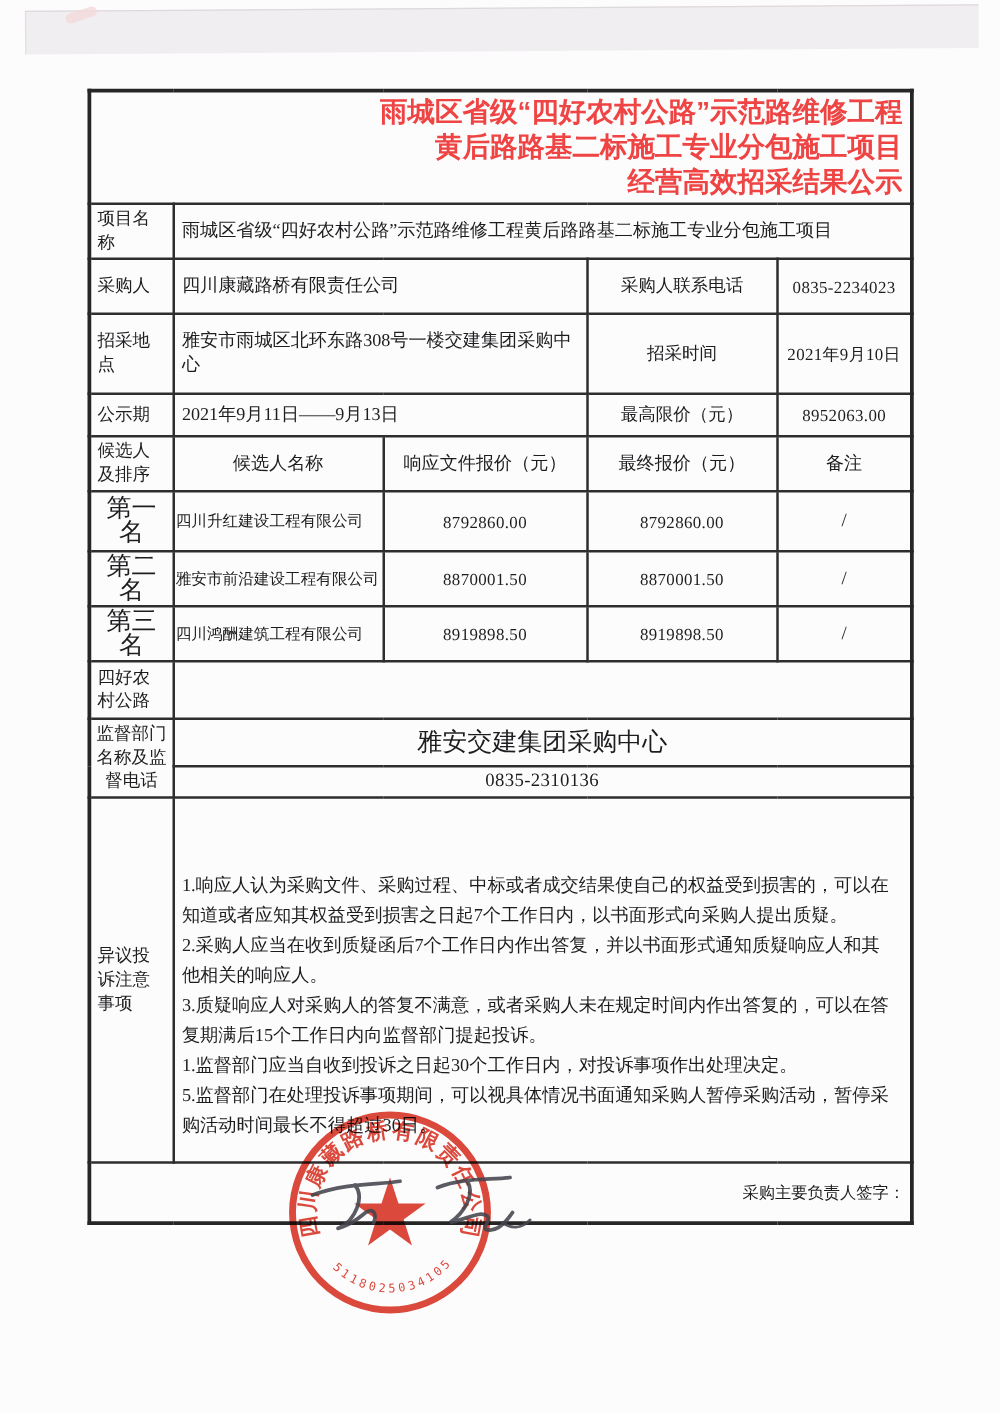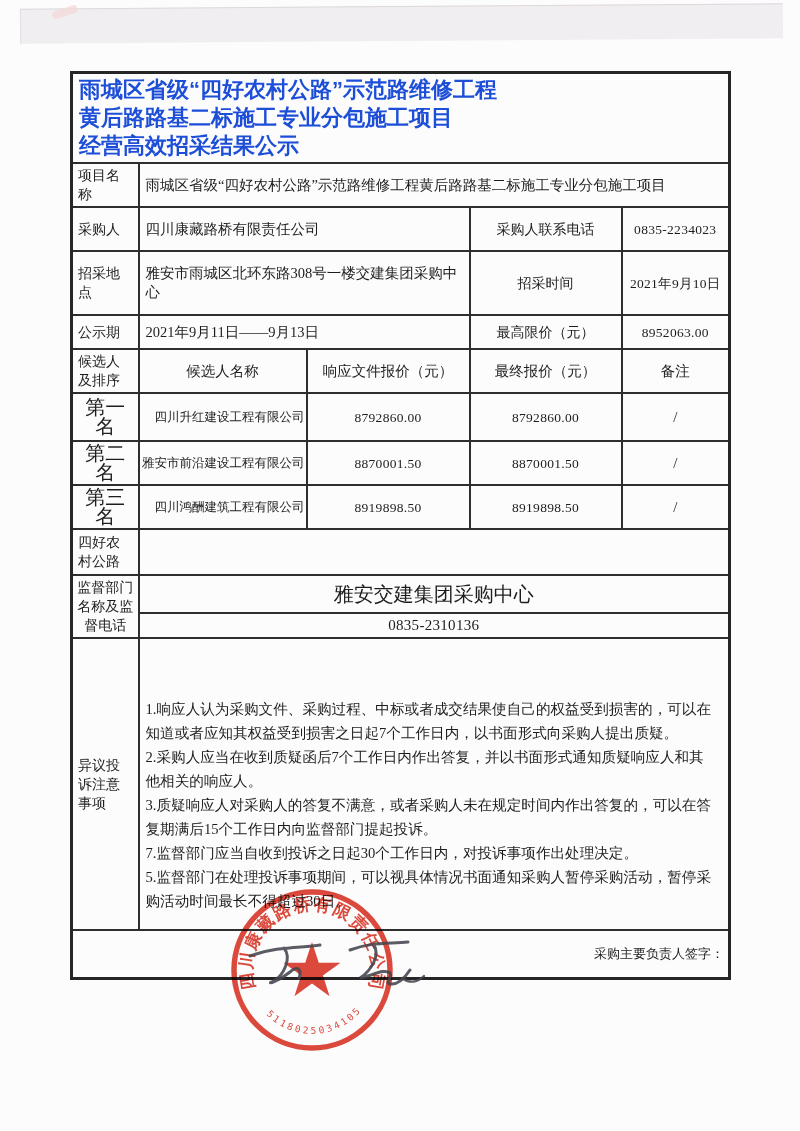--- a/index.html
+++ b/index.html
@@ -26,31 +26,31 @@
   }
   td{
     border:2px solid #2e2e2e;
     padding:2px 4px;
     vertical-align:middle;
     font-size:14px;line-height:19px;
     word-break:break-all;
     overflow:hidden;
   }
   .title-cell{
-    text-align:left;vertical-align:middle;
+    text-align:right;vertical-align:middle;
     font-family:"Liberation Sans","DejaVu Sans",sans-serif;
-    font-weight:700;font-size:22px;line-height:28px;color:#1d4ed8;
+    font-weight:700;font-size:22px;line-height:28px;color:#ef4444;
     padding:2px 6px;
   }
   .lbl{ text-align:left; padding-left:5px; font-size:14px; }
   .lbl-c{ text-align:center; font-size:14px; }
   .val-l{ text-align:left; padding-left:6px; font-size:14.5px;}
   .val-c{ text-align:center; font-size:20px;}
   .num{ text-align:center; font-size:13.5px; letter-spacing:.3px;}
-  .cand-name{ text-align:right; font-size:12.5px; padding:1px;}
+  .cand-name{ text-align:left; font-size:12.5px; padding:1px;}
   .hdr{ text-align:center; font-size:14.5px;border-radius:12px;}
   .slash{ text-align:center; font-size:15px;}
   .objection-cell{
     vertical-align:top; padding:58px 10px 6px 6px;
     text-align:left;
   }
   .objection-cell div{ font-size:14.6px; line-height:24px; }
   .sig-cell{ font-size:13px; padding-left:8px; text-align:right; vertical-align:middle;}
   
   tr.r-title{height:86px}
@@ -168,21 +168,21 @@
   <tr class="r-sup2">
     <td colspan="4" class="num" style="font-size:15px">0835-2310136</td>
   </tr>
 
   <tr class="r-objection">
     <td class="lbl">异议投诉注意事项</td>
     <td colspan="4" class="objection-cell">
       <div>1.响应人认为采购文件、采购过程、中标或者成交结果使自己的权益受到损害的，可以在知道或者应知其权益受到损害之日起7个工作日内，以书面形式向采购人提出质疑。</div>
       <div>2.采购人应当在收到质疑函后7个工作日内作出答复，并以书面形式通知质疑响应人和其他相关的响应人。</div>
       <div>3.质疑响应人对采购人的答复不满意，或者采购人未在规定时间内作出答复的，可以在答复期满后15个工作日内向监督部门提起投诉。</div>
-      <div>7.监督部门应当自收到投诉之日起30个工作日内，对投诉事项作出处理决定。</div>
+      <div>1.监督部门应当自收到投诉之日起30个工作日内，对投诉事项作出处理决定。</div>
       <div>5.监督部门在处理投诉事项期间，可以视具体情况书面通知采购人暂停采购活动，暂停采购活动时间最长不得超过30日。</div>
     </td>
   </tr>
 
   <tr class="r-sig">
     <td colspan="5" class="sig-cell">采购主要负责人签字：</td>
   </tr>
 </tbody>
   </table>
 

